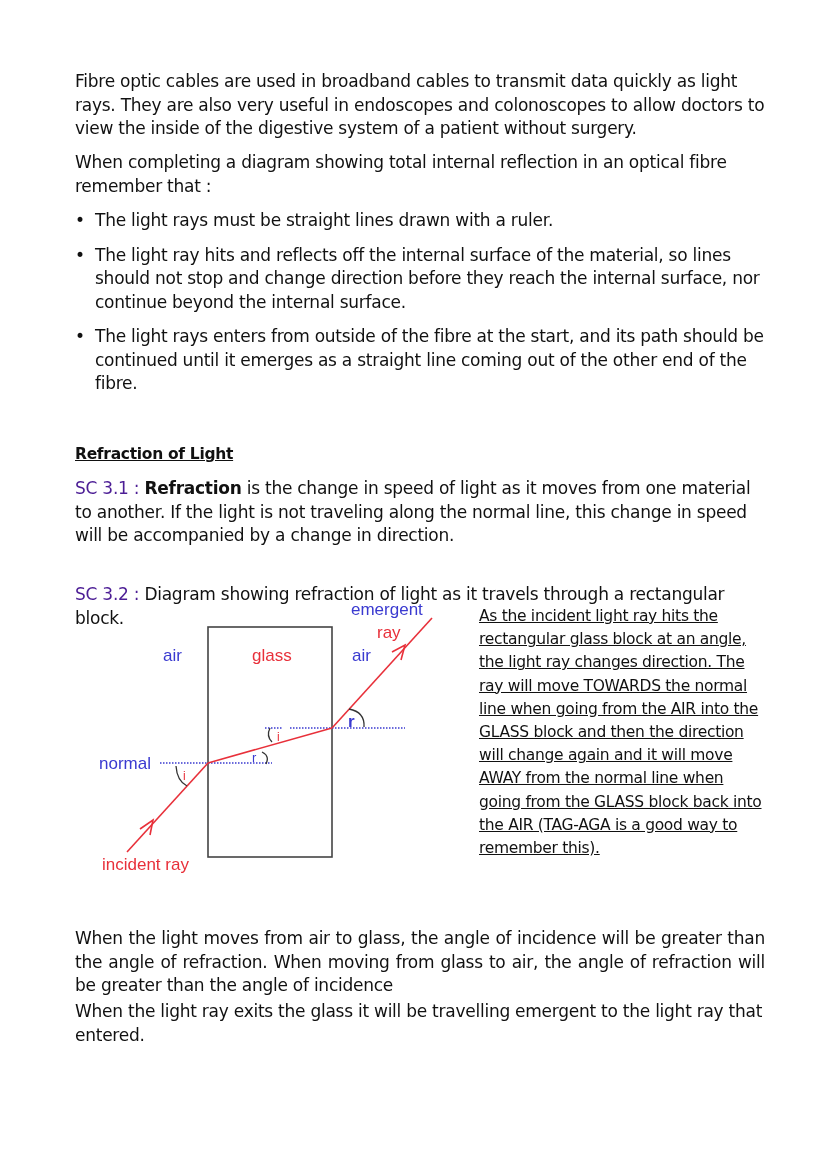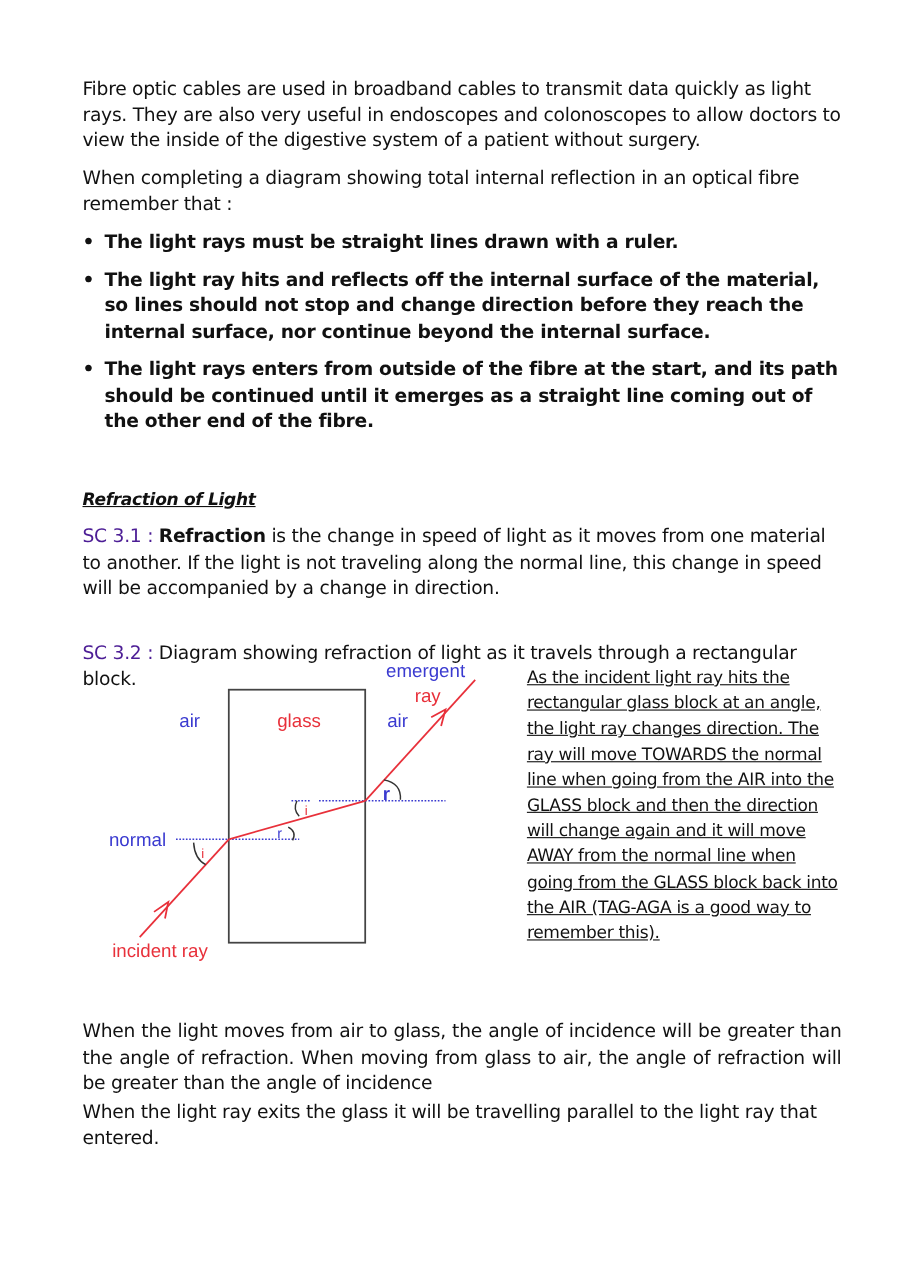--- a/index.html
+++ b/index.html
@@ -2,23 +2,23 @@
 <html><head>
 <meta charset="utf-8">
 <style>
   html, body { margin: 0; padding: 0; background: #ffffff; }
   body { width: 828px; height: 1171px; position: relative; overflow: hidden;
          font-family: "DejaVu Sans", sans-serif; color: #111; }
   p, li { font-size: 17px; line-height: 23.5px; margin: 0; letter-spacing: -0.25px; }
   .p1 { position: absolute; left: 75px; top: 70px; width: 690px; }
   .p2 { position: absolute; left: 75px; top: 151px; width: 690px; }
   ul.rules { position: absolute; left: 75px; top: 209px; width: 690px; margin: 0; padding: 0; list-style: none; }
-  ul.rules li { position: relative; padding-left: 20px; margin-bottom: 11px; font-weight: bold; }
+  ul.rules li { position: relative; padding-left: 20px; margin-bottom: 11px; }
   ul.rules li::before { content: "•"; position: absolute; left: 0; top: 0; }
-  .heading { position: absolute; left: 75px; top: 443px; font-weight: bold; text-decoration: underline; font-size: 15.5px; line-height: 23px; letter-spacing: -0.3px; font-style: italic; }
+  .heading { position: absolute; left: 75px; top: 443px; font-weight: bold; text-decoration: underline; font-size: 15.5px; line-height: 23px; letter-spacing: -0.3px; }
   .sc31 { position: absolute; left: 75px; top: 477px; width: 690px; }
   .sc32 { position: absolute; left: 75px; top: 567px; width: 690px; margin-top: 16px; }
   .sc-label { color: #4c1d95; }
   .bold { font-weight: bold; }
   .side-text { position: absolute; left: 479px; top: 605px; width: 290px; font-size: 15.5px; line-height: 23.2px; letter-spacing: -0.3px; text-decoration: underline; }
   .p3 { position: absolute; left: 75px; top: 907px; width: 690px; text-align: justify; margin-top: 20px; }
   .p4 { position: absolute; left: 75px; top: 1000px; width: 690px; }
   svg.diagram { position: absolute; left: 0; top: 0; width: 828px; height: 1171px; pointer-events: none; }
   svg.diagram text { font-family: "Liberation Sans", sans-serif; font-size: 17px; }
   .blue { fill: #3a3ad0; }
@@ -70,13 +70,13 @@
   <text class="red" x="102" y="870">incident ray</text>
   <text class="red" x="183" y="780" style="font-size:12px">i</text>
   <text class="blue" x="252" y="762" style="font-size:13px">r</text>
   <text class="red" x="277" y="741" style="font-size:12px">i</text>
   <text class="blue" x="348" y="727" style="font-size:17px;font-weight:bold">r</text>
 </svg>
 
 <p class="side-text">As the incident light ray hits the rectangular glass block at an angle, the light ray changes direction. The ray will move TOWARDS the normal line when going from the AIR into the GLASS block and then the direction will change again and it will move AWAY from the normal line when going from the GLASS block back into the AIR (TAG-AGA is a good way to remember this).</p>
 
 <p class="p3">When the light moves from air to glass, the angle of incidence will be greater than the angle of refraction. When moving from glass to air, the angle of refraction will be greater than the angle of incidence</p>
-<p class="p4">When the light ray exits the glass it will be travelling parallel to the light ray that entered.</p>
+<p class="p4">When the light ray exits the glass it will be travelling emergent to the light ray that entered.</p>
 
 </body></html>

